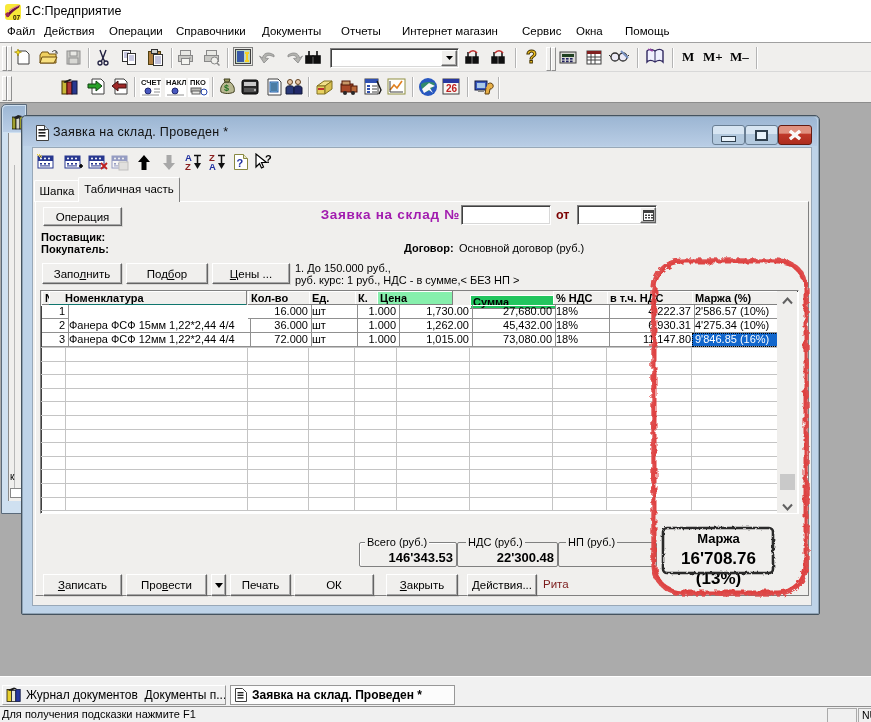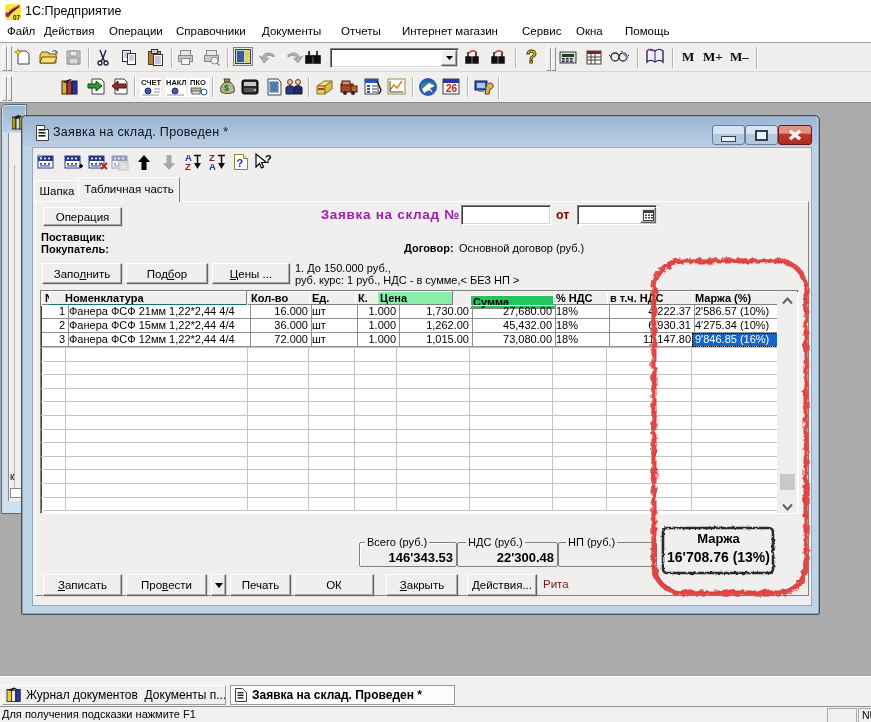--- a/index.html
+++ b/index.html
@@ -526,21 +526,20 @@
           <div class="abs b" style="left:207px;top:0;width:60px;height:13px;border-right:1px solid #808080;border-bottom:1px solid #808080;box-shadow:inset 1px 1px 0 #fff;padding-left:3px;line-height:14px;overflow:hidden;background:#f0efed;">Кол-во</div>
           <div class="abs b" style="left:268px;top:0;width:45px;height:13px;border-right:1px solid #808080;border-bottom:1px solid #808080;box-shadow:inset 1px 1px 0 #fff;padding-left:3px;line-height:14px;overflow:hidden;background:#f0efed;">Ед.</div>
           <div class="abs b" style="left:314px;top:0;width:41px;height:13px;border-right:1px solid #808080;border-bottom:1px solid #808080;box-shadow:inset 1px 1px 0 #fff;padding-left:3px;line-height:14px;overflow:hidden;background:#f0efed;">К.</div>
           <div class="abs b" style="left:336px;top:0;width:72px;height:13px;border-right:1px solid #808080;border-bottom:1px solid #808080;box-shadow:inset 1px 1px 0 #fff;padding-left:3px;line-height:14px;overflow:hidden;background:#86efac;">Цена</div>
           <div class="abs b" style="left:429px;top:4px;width:82px;height:13px;border-right:1px solid #808080;border-bottom:1px solid #808080;box-shadow:inset 1px 1px 0 #fff;padding-left:3px;line-height:14px;overflow:hidden;background:#22c55e;">Сумма</div>
           <div class="abs b" style="left:512px;top:0;width:53px;height:13px;border-right:1px solid #808080;border-bottom:1px solid #808080;box-shadow:inset 1px 1px 0 #fff;padding-left:3px;line-height:14px;overflow:hidden;background:#f0efed;">% НДС</div>
           <div class="abs b" style="left:566px;top:0;width:84px;height:13px;border-right:1px solid #808080;border-bottom:1px solid #808080;box-shadow:inset 1px 1px 0 #fff;padding-left:3px;line-height:14px;overflow:hidden;background:#f0efed;">в т.ч. НДС</div>
           <div class="abs b" style="left:651px;top:0;width:84px;height:13px;border-right:1px solid #808080;border-bottom:1px solid #808080;box-shadow:inset 1px 1px 0 #fff;padding-left:3px;line-height:14px;overflow:hidden;background:#f0efed;">Маржа (%)</div>
           <div class="abs" style="left:0;top:14px;width:736px;height:1px;background:#fff;"></div>
           <div class="abs" style="left:1px;top:14px;width:23px;height:13px;border-right:1px solid #909090;border-bottom:1px solid #909090;line-height:13px;overflow:hidden;white-space:nowrap;text-align:right;padding-right:3px;">1</div>
-          <div class="abs" style="left:25px;top:14px;width:181px;height:13px;border-right:1px solid #909090;border-bottom:1px solid #909090;line-height:13px;overflow:hidden;white-space:nowrap;padding-left:3px;">Фанера ФСФ 21мм 1,22*2,44 4/4</div>
           <div class="abs" style="left:207px;top:14px;width:60px;height:13px;border-right:1px solid #909090;border-bottom:1px solid #909090;line-height:13px;overflow:hidden;white-space:nowrap;text-align:right;padding-right:3px;">16.000</div>
           <div class="abs" style="left:268px;top:14px;width:45px;height:13px;border-right:1px solid #909090;border-bottom:1px solid #909090;line-height:13px;overflow:hidden;white-space:nowrap;padding-left:3px;">шт</div>
           <div class="abs" style="left:314px;top:14px;width:41px;height:13px;border-right:1px solid #909090;border-bottom:1px solid #909090;line-height:13px;overflow:hidden;white-space:nowrap;text-align:right;padding-right:3px;">1.000</div>
           <div class="abs" style="left:356px;top:14px;width:72px;height:13px;border-right:1px solid #909090;border-bottom:1px solid #909090;line-height:13px;overflow:hidden;white-space:nowrap;text-align:right;padding-right:3px;">1,730.00</div>
           <div class="abs" style="left:429px;top:14px;width:82px;height:13px;border-right:1px solid #909090;border-bottom:1px solid #909090;line-height:13px;overflow:hidden;white-space:nowrap;text-align:right;padding-right:3px;">27,680.00</div>
           <div class="abs" style="left:512px;top:14px;width:53px;height:13px;border-right:1px solid #909090;border-bottom:1px solid #909090;line-height:13px;overflow:hidden;white-space:nowrap;padding-left:3px;">18%</div>
           <div class="abs" style="left:566px;top:14px;width:84px;height:13px;border-right:1px solid #909090;border-bottom:1px solid #909090;line-height:13px;overflow:hidden;white-space:nowrap;text-align:right;padding-right:3px;">4,222.37</div>
           <div class="abs" style="left:651px;top:14px;width:84px;height:13px;border-right:1px solid #909090;border-bottom:1px solid #909090;line-height:13px;overflow:hidden;white-space:nowrap;padding-left:3px;">2'586.57 (10%)</div>
           <div class="abs" style="left:1px;top:28px;width:23px;height:13px;border-right:1px solid #909090;border-bottom:1px solid #909090;line-height:13px;overflow:hidden;white-space:nowrap;text-align:right;padding-right:3px;">2</div>
           <div class="abs" style="left:25px;top:28px;width:181px;height:13px;border-right:1px solid #909090;border-bottom:1px solid #909090;line-height:13px;overflow:hidden;white-space:nowrap;padding-left:3px;">Фанера ФСФ 15мм 1,22*2,44 4/4</div>
@@ -608,21 +607,21 @@
         <svg class="abs" style="left:0;top:0;" width="117" height="52">
           <defs>
               <filter id="rough2" x="-10%" y="-10%" width="120%" height="120%">
             <feTurbulence type="fractalNoise" baseFrequency="0.35" numOctaves="2" seed="4" result="n2"></feTurbulence>
             <feDisplacementMap in="SourceGraphic" in2="n2" scale="3"></feDisplacementMap>
           </filter>
             </defs>
           <rect x="3" y="3" width="110" height="45" rx="4" fill="none" stroke="#2a2a2a" stroke-width="2.6" filter="url(#rough2)"></rect>
         </svg>
         <div class="b" style="margin-top:6px;font-size:13px;">Маржа</div>
-        <div class="b" style="margin-top:3px;font-size:14px;">16'708.76 (13%)</div>
+        <div class="b" style="margin-top:3px;font-size:17px;">16'708.76 (13%)</div>
       </div>
 
       <div class="btn" style="left:7px;top:372px;width:77px;height:20px;"><u class="k">З</u>аписать</div>
       <div class="btn" style="left:90px;top:372px;width:79px;height:20px;">Про<u class="k">в</u>ести</div>
       <div class="btn" style="left:175px;top:372px;width:13px;height:20px;">
           <svg width="8" height="5">
             <path d="M0 0 h8 l-4 5 z" fill="#000"></path>
           </svg>
         </div>
       <div class="btn" style="left:194px;top:372px;width:59px;height:20px;">Печать</div>

